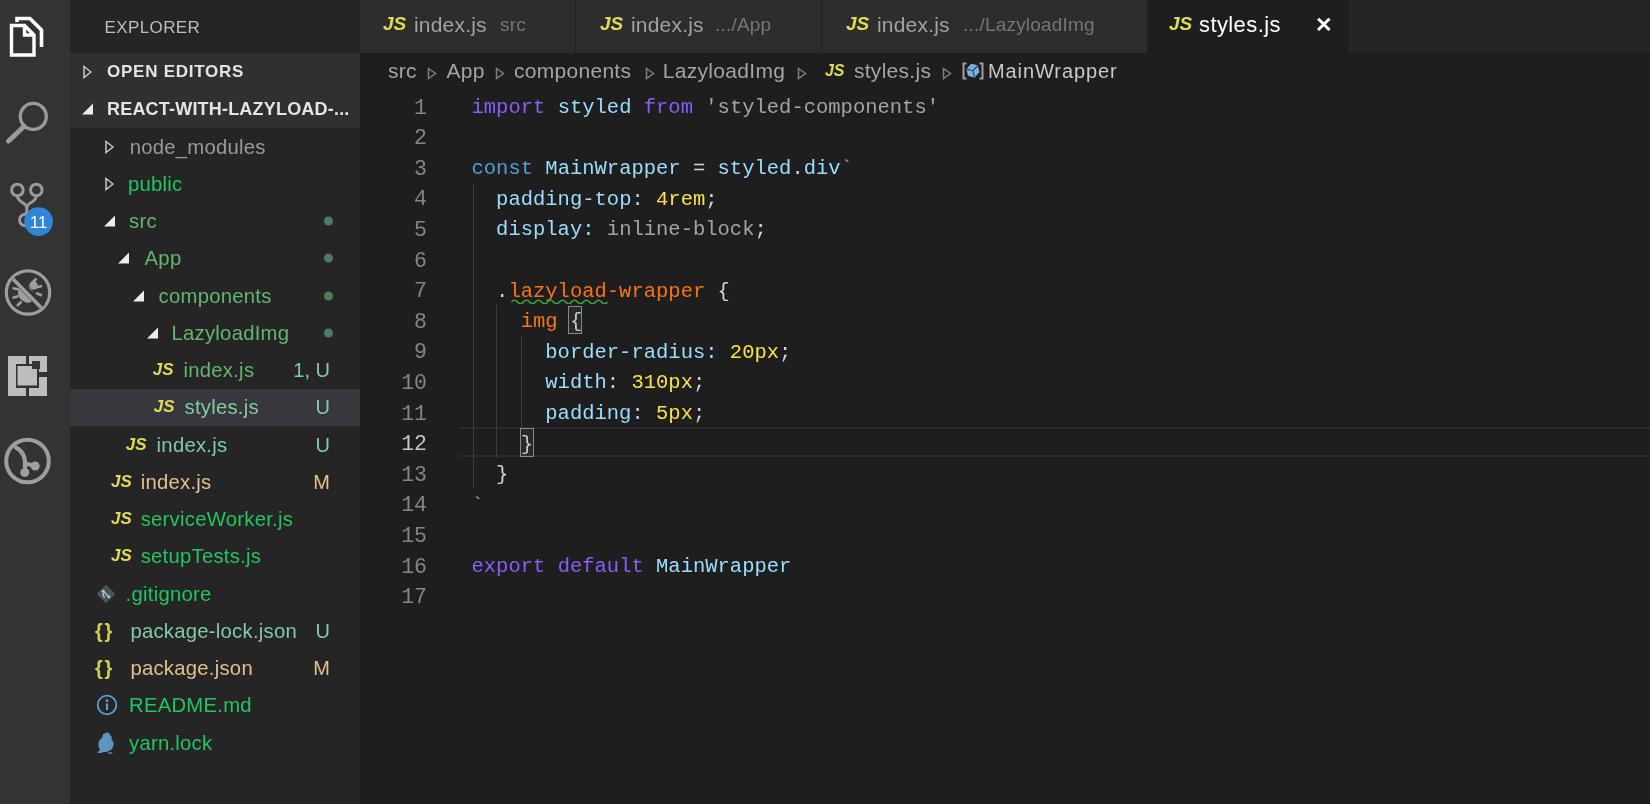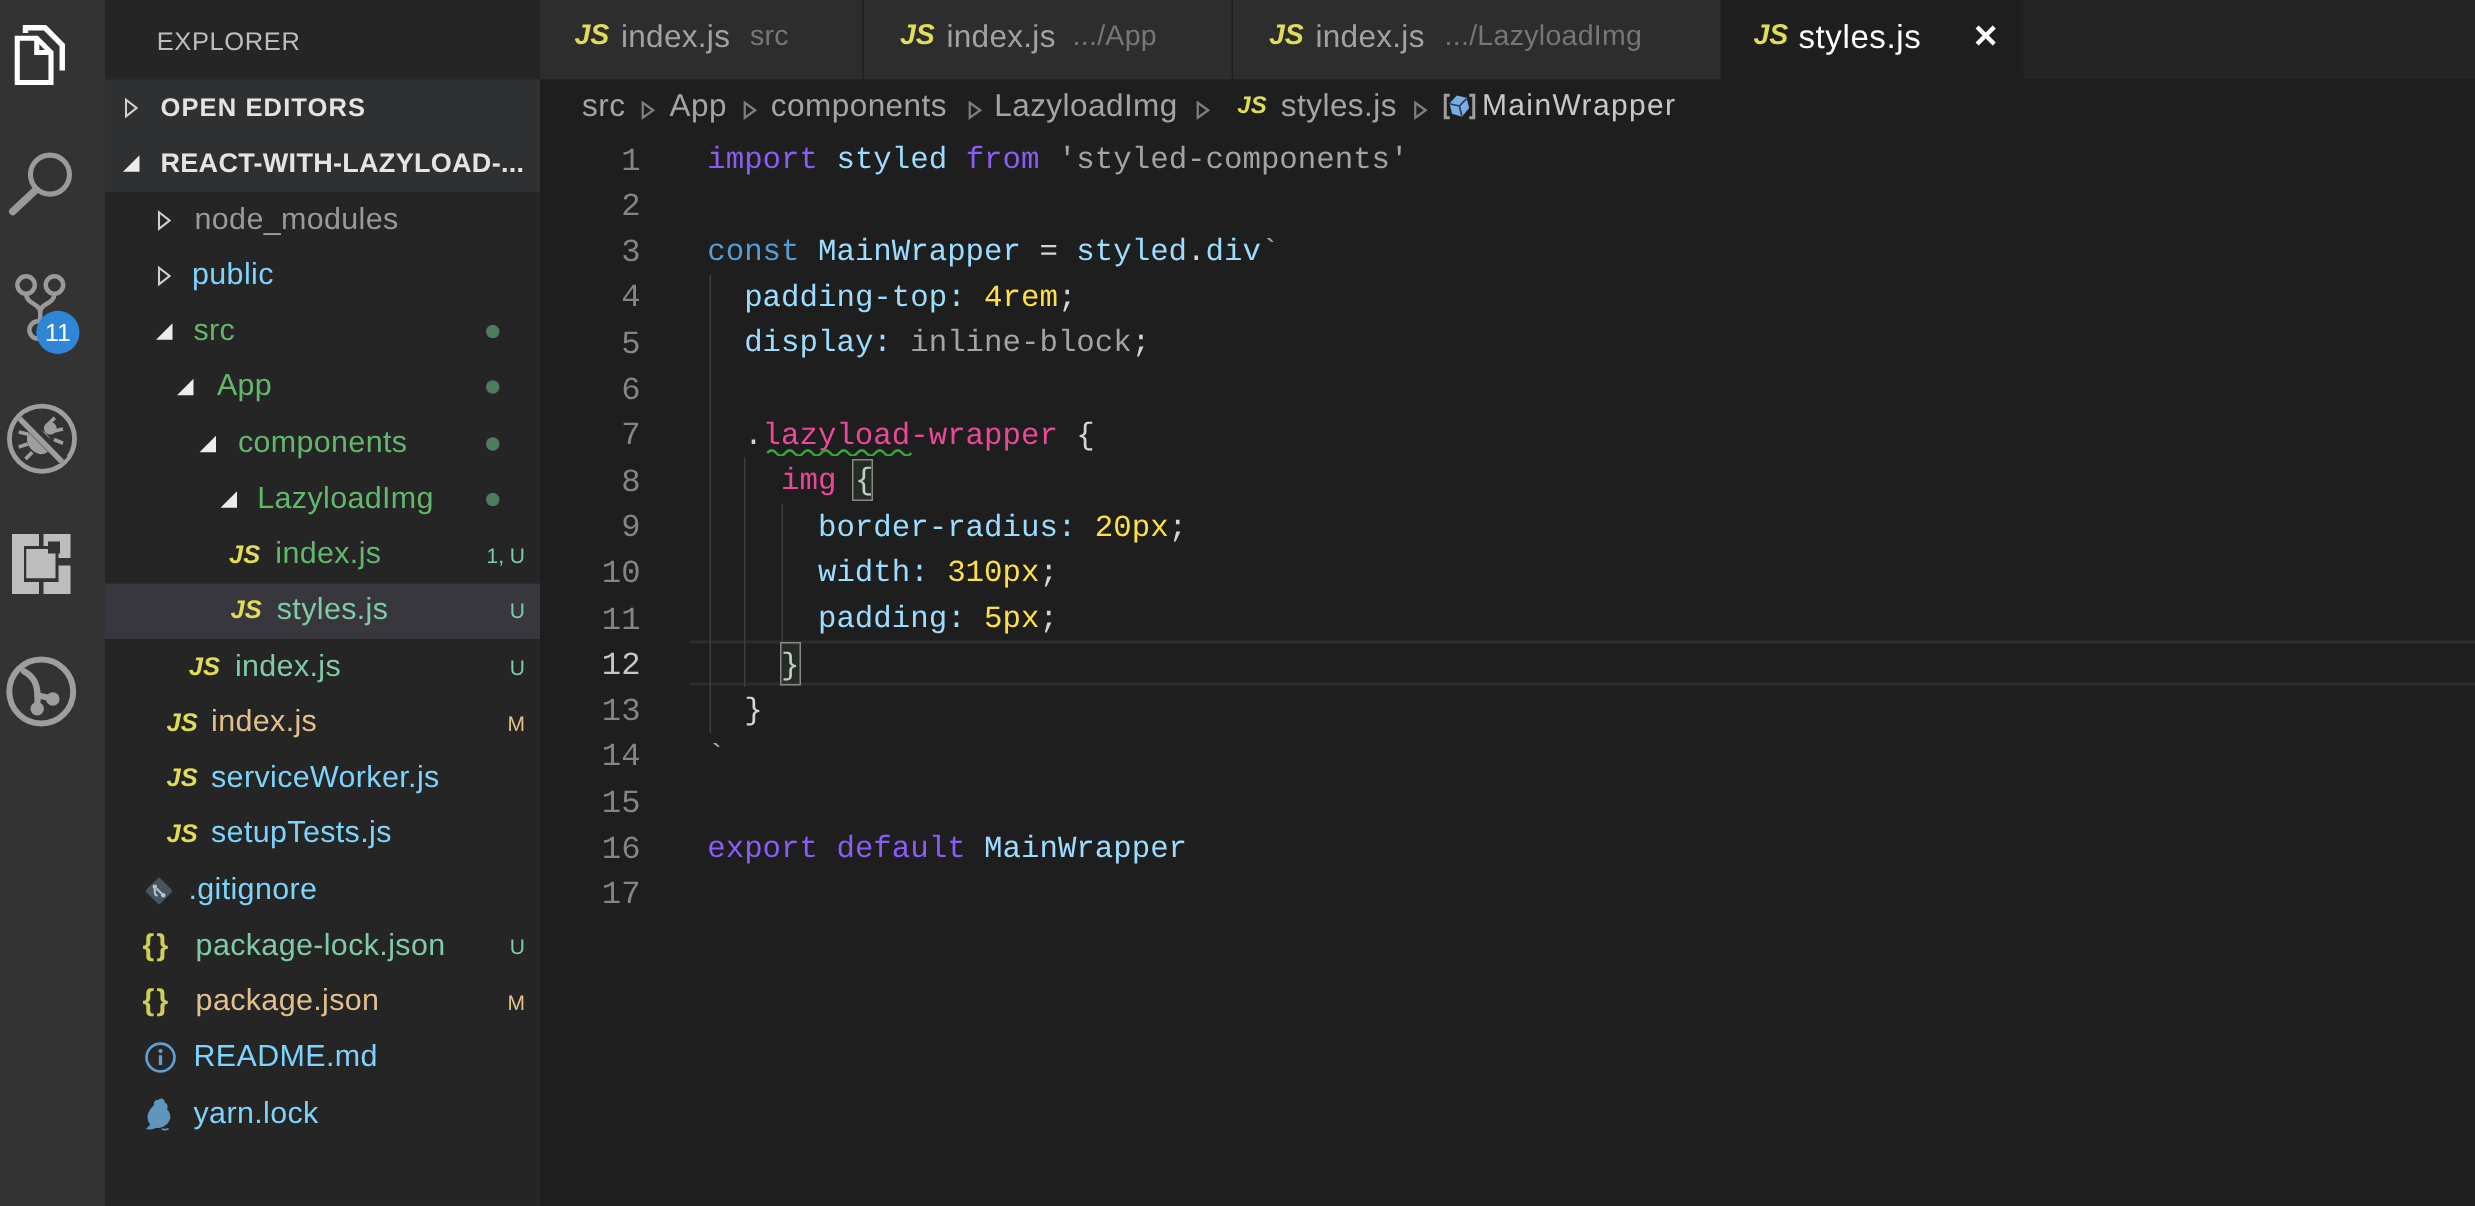--- a/index.html
+++ b/index.html
@@ -6,44 +6,44 @@
 html,body{width:1650px;height:804px;overflow:hidden;background:#1e1e1e;font-family:"Liberation Sans",sans-serif;position:relative}
 
 #activity{position:absolute;left:0;top:0;width:70px;height:804px;background:#333334}
 #activity svg{position:absolute}
 
 #sidebar{position:absolute;left:70px;top:0;width:290px;height:804px;background:#252526}
 #sbtitle{position:absolute;top:0;left:0;width:290px;height:53px;color:#bdbdbd;font-size:17px;letter-spacing:.4px;line-height:55px;padding-left:34.5px}
 #sbheadbg{position:absolute;top:53px;left:0;width:290px;height:75px;background:#2f3031}
 .row{position:absolute;left:0;width:290px;height:37.25px}
 .row .lbl{position:absolute;top:50%;transform:translateY(-50%);font-size:20.3px;letter-spacing:.25px;white-space:nowrap}
-.row .badge{position:absolute;right:10px;top:50%;transform:translateY(-50%);font-size:14px}
+.row .badge{position:absolute;right:30px;top:50%;transform:translateY(-50%);font-size:20px}
 .row .dot{position:absolute;left:254px;top:50%;transform:translateY(-50%);width:9px;height:9px;border-radius:50%;background:#4f7c5f}
 .row .js{position:absolute;top:50%;transform:translateY(-50%);font-size:17px;font-weight:bold;font-style:italic;color:#e0dc57}
 .sel{background:#37373d}
 .tw{position:absolute;top:50%;transform:translateY(-50%)}
 .g1{color:#62b76c}
 .g2{color:#7fcba5}
 .tan{color:#e2c08d}
-.wht{color:#7dd3fc}
+.wht{color:#22c55e}
 .dim{color:#9a9a9a}
 .hdr{color:#e4e4e4;font-weight:bold}
 
 #tabbar{position:absolute;left:360px;top:0;width:1290px;height:53px;background:#252526}
 .tab{position:absolute;top:0;height:53px;background:#2d2d2d;border-right:1.5px solid #202021}
 .tab .js{position:absolute;top:24px;transform:translateY(-50%);font-size:19px;font-weight:bold;font-style:italic;color:#e0dc57}
 .tab .nm{position:absolute;top:25px;transform:translateY(-50%);font-size:21px;letter-spacing:.2px;color:#a2a2a3;white-space:nowrap}
 .tab .ds{position:absolute;top:25px;transform:translateY(-50%);font-size:19px;letter-spacing:.2px;color:#767677;white-space:nowrap}
 .tabactive{background:#1e1e1e}
 .tabactive .nm{color:#fff;font-size:22px;letter-spacing:.4px}
 
 
 #gutter{position:absolute;left:360px;top:92.6px;width:67px;text-align:right;font-family:"Liberation Mono",monospace;font-size:21.5px;line-height:30.6px;color:#858585}
 #codearea{position:absolute;left:471.5px;top:93px;font-family:"Liberation Mono",monospace;font-size:20.5px;line-height:30.6px;color:#d4d4d4;white-space:pre}
-.k{color:#8b5cf6}.v{color:#9cdcfe}.s{color:#a3a3a3}.cb{color:#569cd6}.p{color:#9cdcfe}.n{color:#fde047}.t{color:#ec4899}
+.k{color:#8b5cf6}.v{color:#9cdcfe}.s{color:#a3a3a3}.cb{color:#569cd6}.p{color:#9cdcfe}.n{color:#fde047}.t{color:#f97316}
 #curline{position:absolute;left:460px;top:427px;width:1190px;height:30px;border-top:2px solid #2c2c2c;border-bottom:2px solid #2c2c2c}
 .guide{position:absolute;width:1px;background:#3d3d3d}
 .bbox{position:absolute;border:1.5px solid #888;background:rgba(90,150,90,0.12)}
 #squig{position:absolute;left:510px;top:298px}
 </style>
 </head>
 <body>
 <div id="activity">
 <svg style="left:0px;top:0px" width="70" height="70" viewBox="0 0 70 70">
   <path d="M17 22 V18.5 H30 L41.5 30 V47" fill="none" stroke="#fff" stroke-width="3.6"></path>

